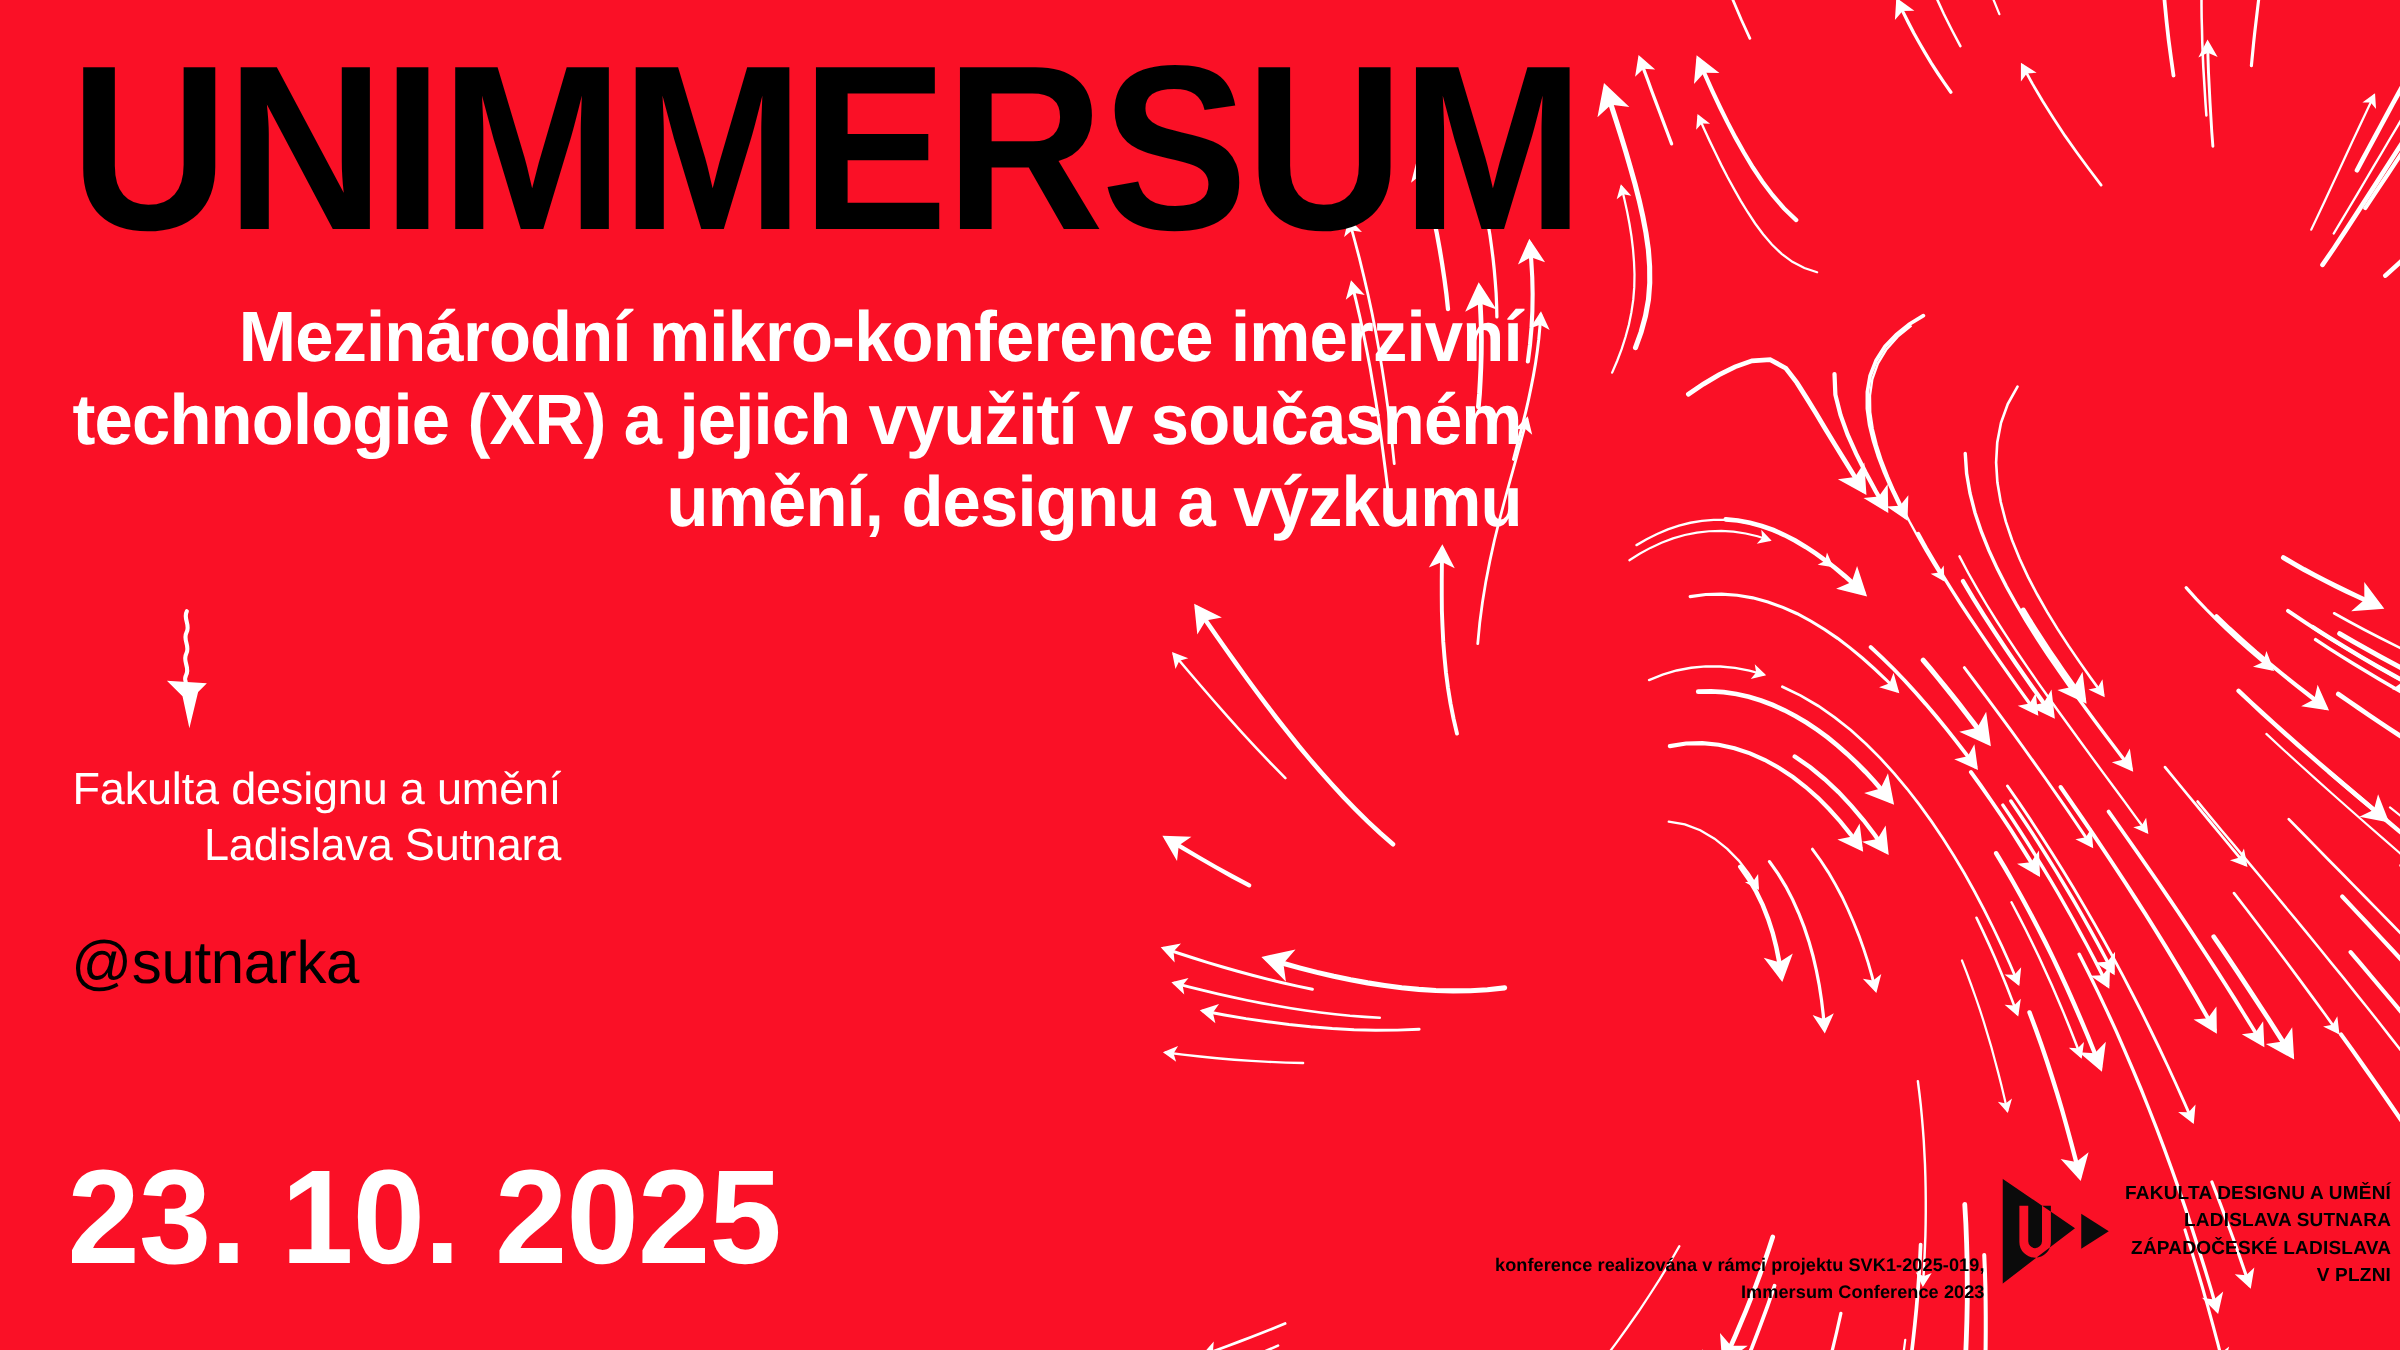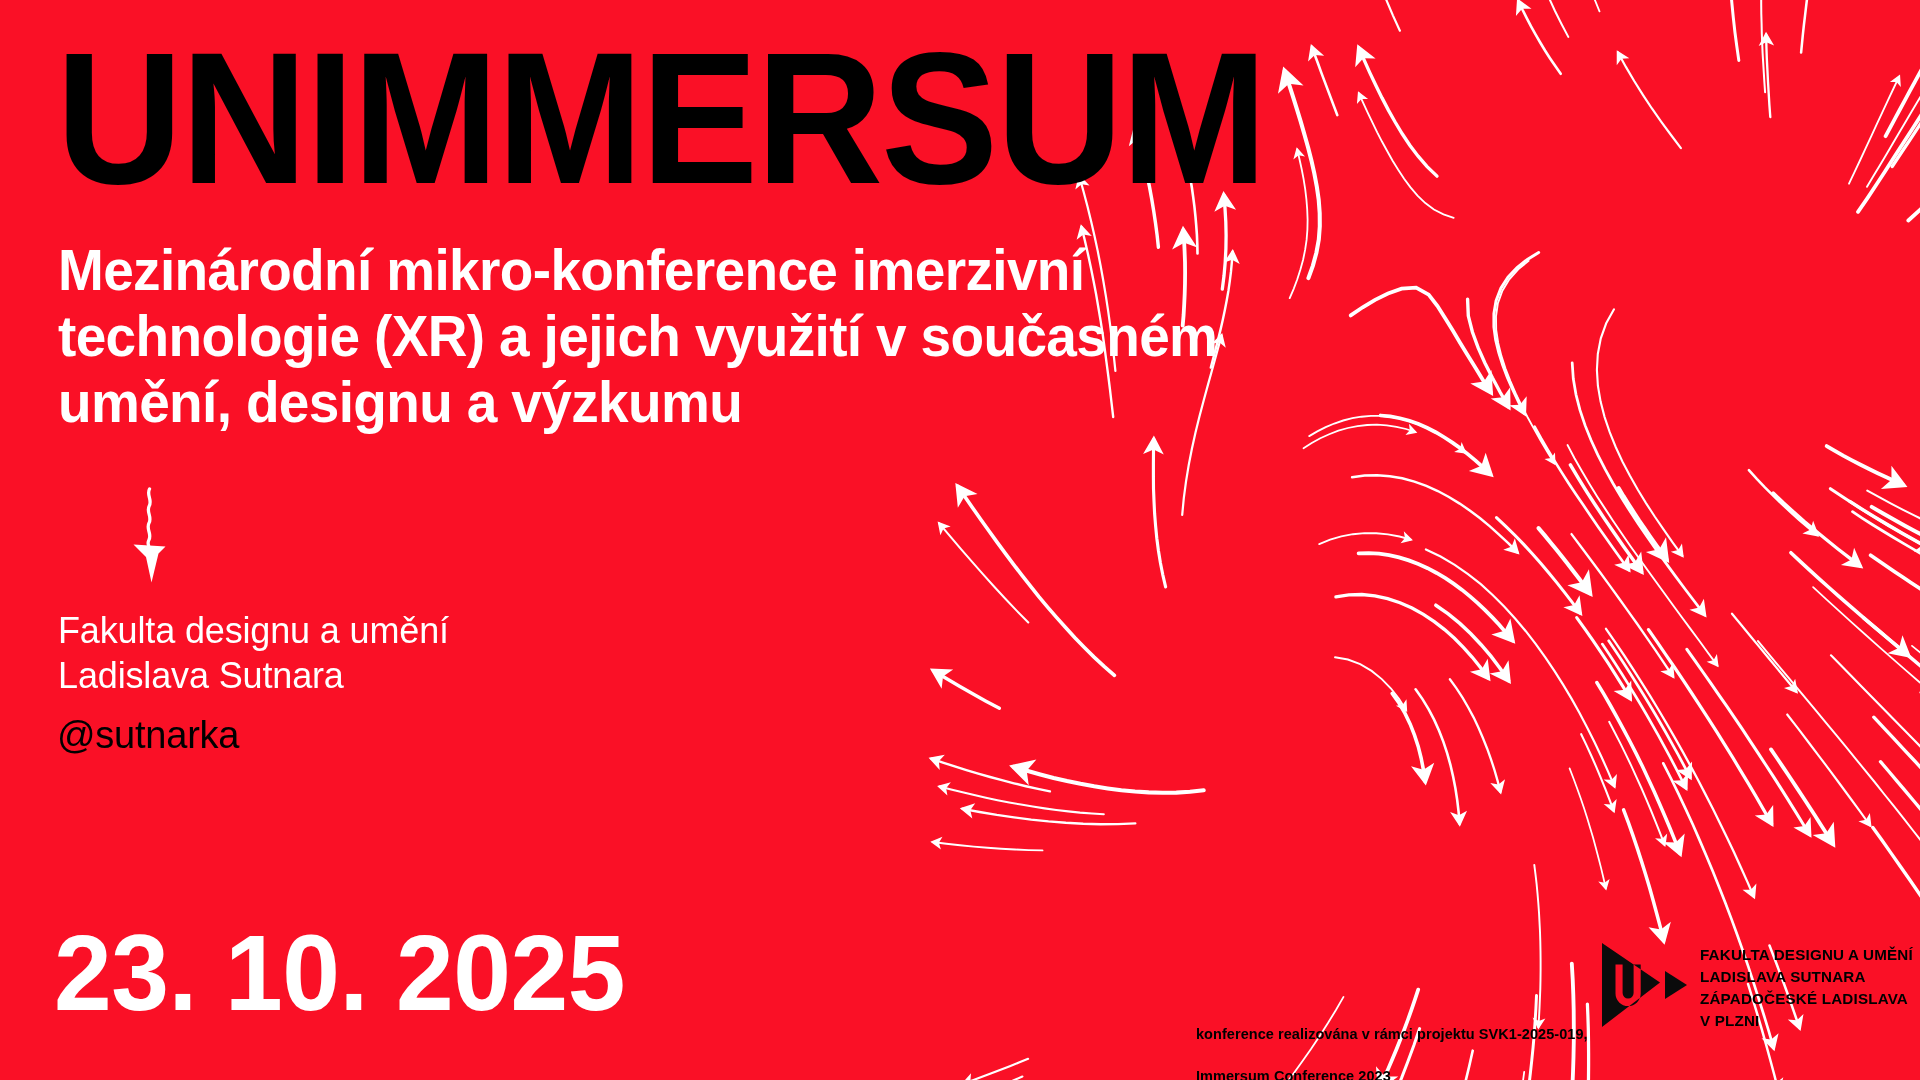--- a/index.html
+++ b/index.html
@@ -8,20 +8,21 @@
     padding: 0;
     background: #000;
   }
   #poster {
     position: relative;
     width: 1920px;
     height: 1080px;
     background: #FA1026;
     overflow: hidden;
     font-family: "Liberation Sans", "DejaVu Sans", sans-serif;
+    text-align: right;
     -webkit-font-smoothing: antialiased;
   }
 
   
   #arrowfield {
     position: absolute;
     inset: 0;
     width: 1920px;
     height: 1080px;
     pointer-events: none;
@@ -78,25 +79,25 @@
     font-weight: 500;
     font-size: 36px;
     line-height: 1.26;
     letter-spacing: -0.004em;
   }
   #faculty .ln { display: block; white-space: nowrap; }
 
   #handle {
     position: absolute;
     left: 57px;
-    top: 716px;
+    top: 747px;
     margin: 0;
     color: #000000;
     font-weight: 500;
-    font-size: 38px;
+    font-size: 48px;
     line-height: 1;
     letter-spacing: -0.006em;
   }
 
   
   #date {
     position: absolute;
     left: 54px;
     top: 920px;
     margin: 0;
@@ -115,21 +116,21 @@
     position: absolute;
     left: 1196px;
     top: 1003px;
     margin: 0;
     color: #000000;
     font-weight: 600;
     font-size: 14.5px;
     line-height: 1.42;
     letter-spacing: 0.004em;
   }
-  #fineprint .ln { display: block; white-space: nowrap; margin-top: 21px; }
+  #fineprint .ln { display: block; white-space: nowrap; }
 
   
   #logo-lockup {
     position: absolute;
     left: 1602px;
     top: 940px;
     display: flex;
     align-items: flex-start;
     gap: 12px;
   }

